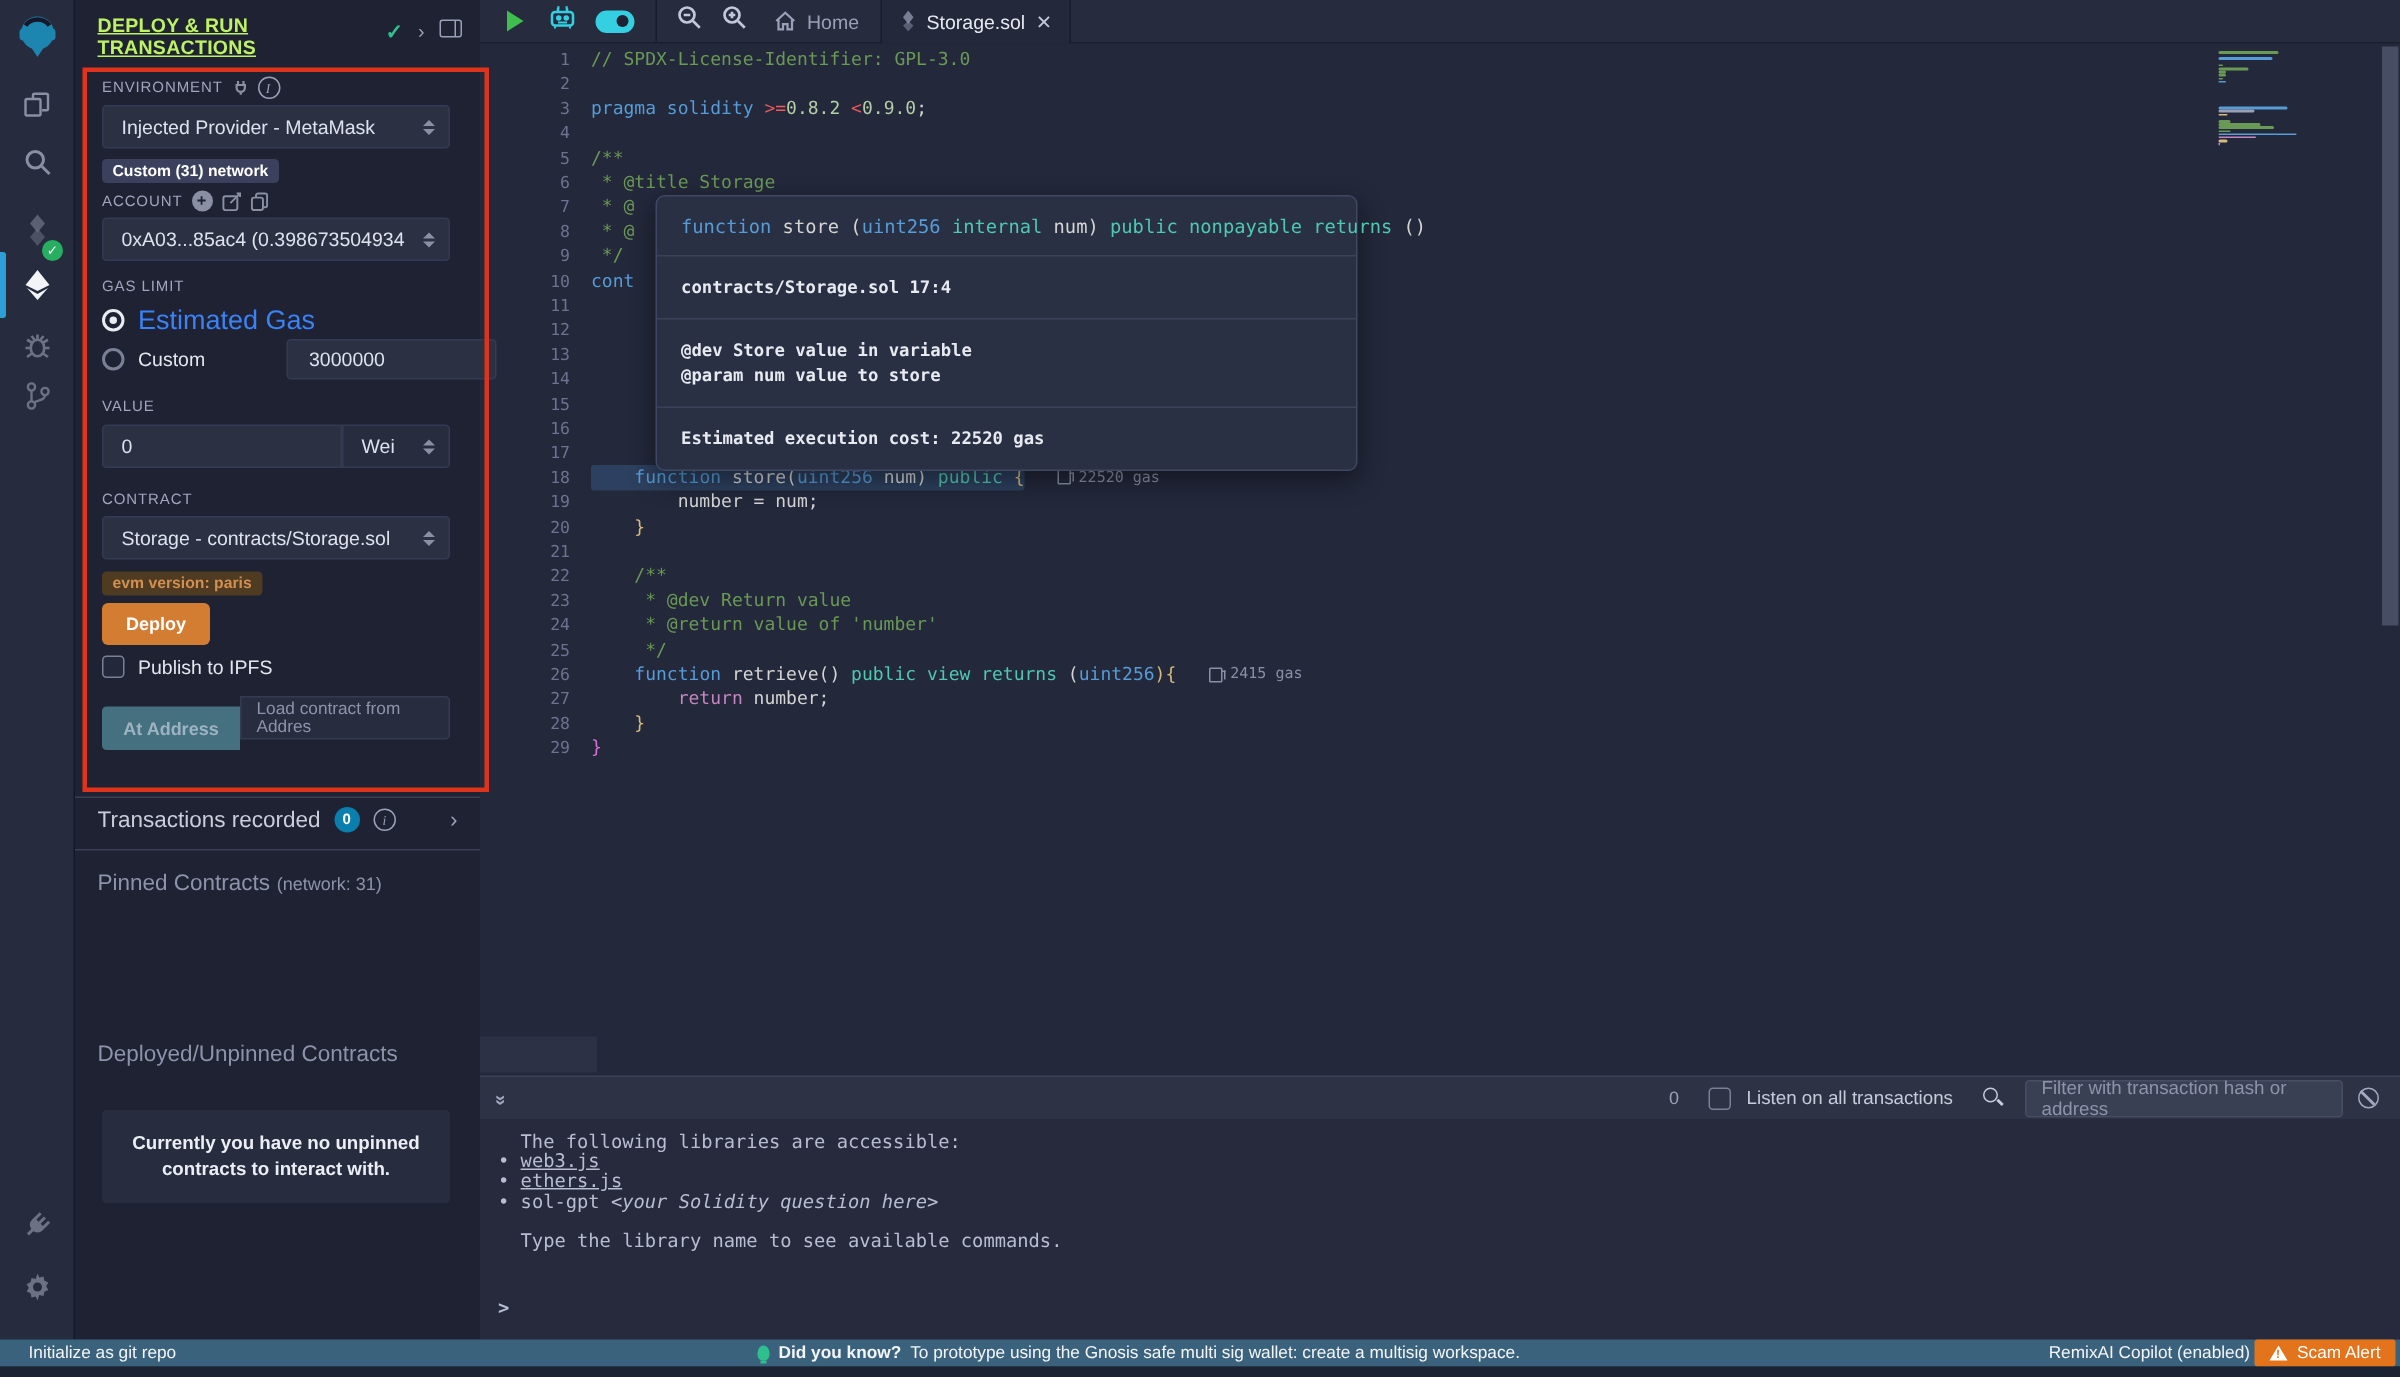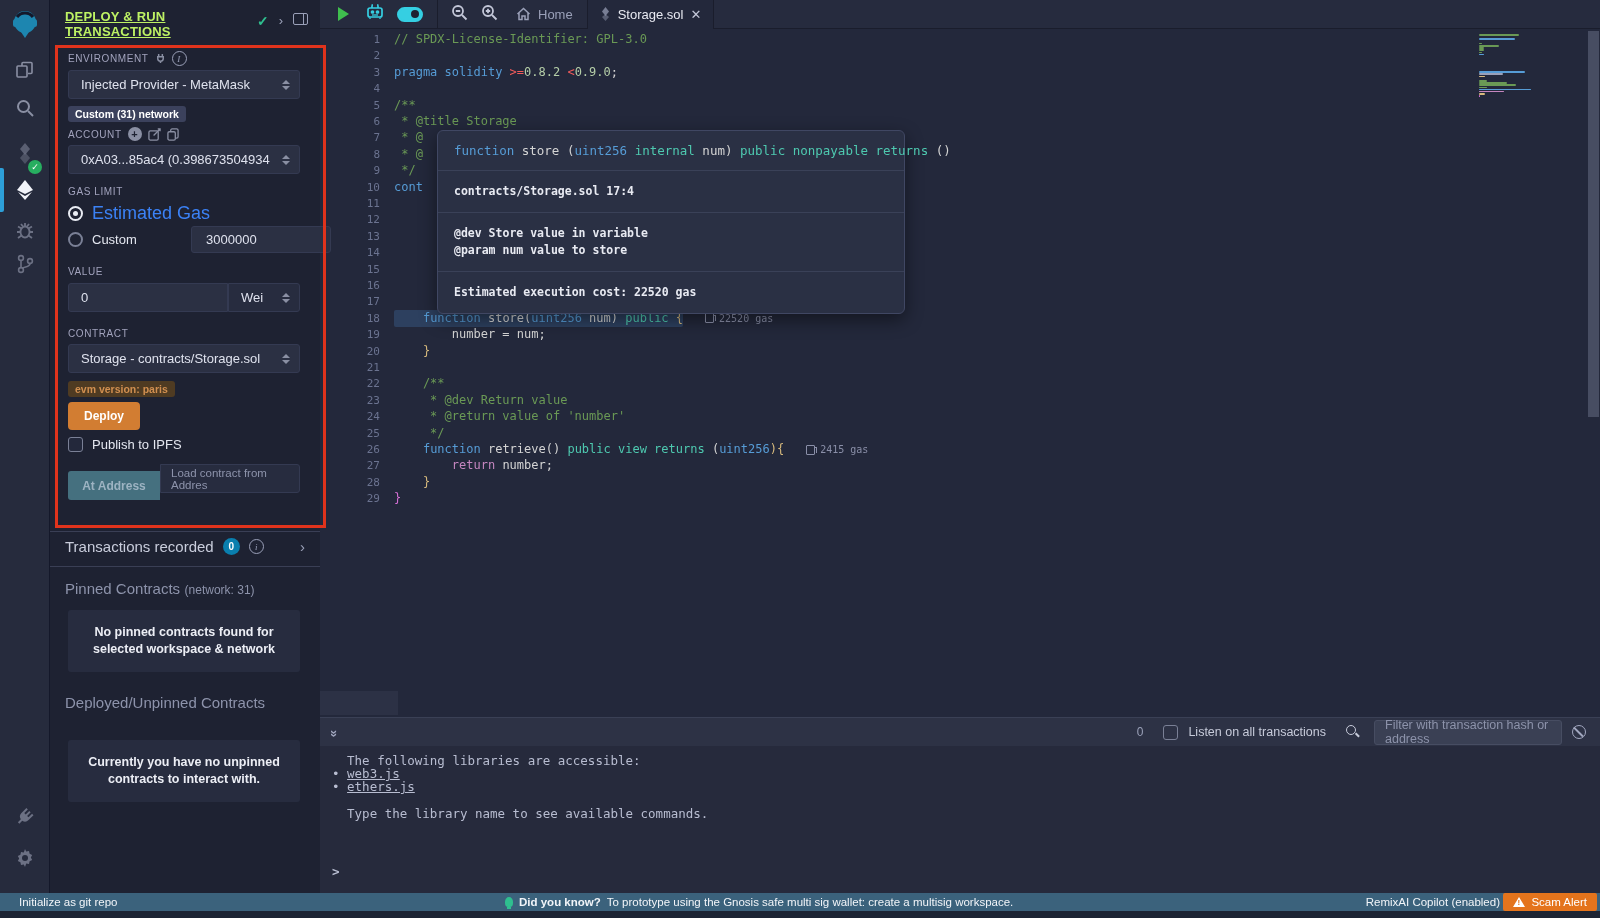--- a/index.html
+++ b/index.html
@@ -75,21 +75,21 @@
   .tt-row { padding:12px 16px; border-bottom:1px solid #3a4158; }
   .tt-row:last-child { border-bottom:none; }
   .tt-sig { font-size:12.5px; white-space:pre; }
   .tt-bold { font-size:11.5px; font-weight:bold; color:#e8eaf2; line-height:17px; white-space:pre; }
   
   .term-bar { position:absolute; left:0; top:717px; width:1280px; height:29px; background:#2d3245; border-top:1px solid #3a4055; display:flex; align-items:center; }
   .collapse-ic { margin-left:12px; color:#a2a8c0; font-size:13px; transform:rotate(90deg); font-weight:bold; letter-spacing:-2px; }
   .term-bar-right { margin-left:auto; display:flex; align-items:center; gap:10px; padding-right:14px; }
   .term-count { color:#9aa0b8; font-size:12px; margin-right:10px; }
   .listen-label { color:#c7cbda; font-size:12.5px; }
-  .filter-input { width:188px; height:25px; background:#3a4054; border:1px solid #474d62; border-radius:3px; color:#8d93ab; font-size:12.5px; padding:0 10px; display:flex; align-items:center; }
+  .filter-input { width:212px; height:25px; background:#3a4054; border:1px solid #474d62; border-radius:3px; color:#8d93ab; font-size:12.5px; padding:0 10px; display:flex; align-items:center; }
   .block-ic { width:14px; height:14px; border:1.6px solid #a2a8c0; border-radius:50%; position:relative; }
   .block-ic::after { content:""; position:absolute; left:-1px; top:5px; width:13px; height:1.6px; background:#a2a8c0; transform:rotate(45deg); }
   .search-ic { position:relative; width:10px; height:10px; border:1.6px solid #c7cbda; border-radius:50%; }
   .search-ic::after { content:""; position:absolute; left:8px; top:8px; width:5px; height:1.6px; background:#c7cbda; transform:rotate(45deg); }
   .terminal { position:absolute; left:0; top:746px; width:1280px; height:147px; background:#262a3c; font-family:"DejaVu Sans Mono", monospace; font-size:12.5px; color:#b8bdd1; }
   .term-line { white-space:pre; line-height:13.2px; }
   .tl-link { text-decoration:underline; }
   .tl-it { font-style:italic; }
   .term-prompt { position:absolute; left:12px; top:118px; color:#b8bdd1; font-weight:bold; }
   
@@ -272,21 +272,20 @@
       <span style="width:17px;height:17px;border-radius:50%;background:#0a7fae;color:#fff;font-size:10px;font-weight:bold;display:inline-flex;align-items:center;justify-content:center;">0</span>
       <span class="icon-circle-i">i</span>
       <span class="chev" style="margin-left:auto;font-size:15px;">›</span>
     </div>
     <div class="divider-h" style="top:566px;"></div>
 
     <div style="position:absolute; left:15px; top:580px;">
       <span class="sec-title">Pinned Contracts</span>
       <span style="font-size:12px; color:#8d93ab;">(network: 31)</span>
     </div>
-    <div class="empty-box" style="position:absolute; left:18px; top:610px; width:232px;">No pinned contracts found for selected workspace &amp; network</div>
 
     <div style="position:absolute; left:15px; top:694px;">
       <span class="sec-title">Deployed/Unpinned Contracts</span>
     </div>
     <div class="empty-box" style="position:absolute; left:18px; top:740px; width:232px;">Currently you have no unpinned contracts to interact with.</div>
   </div>
 
   <div class="red-rect"></div>
 
   <div class="main">
@@ -450,20 +449,21 @@
           </span>
         <span class="block-ic"></span>
       </div>
     </div>
 
     <div class="terminal">
       <div id="term-lines" style="padding:8px 0 0 12px;">
           <div class="term-line"><span>  The following libraries are accessible:</span></div>
           <div class="term-line"><span>• </span><span class="tl-link">web3.js</span></div>
           <div class="term-line"><span>• </span><span class="tl-link">ethers.js</span></div>
+          <div class="term-line"><span>• </span><span>sol-gpt </span><span class="tl-it">&lt;your Solidity question here&gt;</span></div>
           <div class="term-line">&nbsp;</div>
           <div class="term-line"><span>  Type the library name to see available commands.</span></div>
         </div>
       <div class="term-prompt">&gt;</div>
     </div>
   </div>
 
   <div class="status-bar">
     <span class="sb-left">Initialize as git repo</span>
     <span class="sb-mid">

